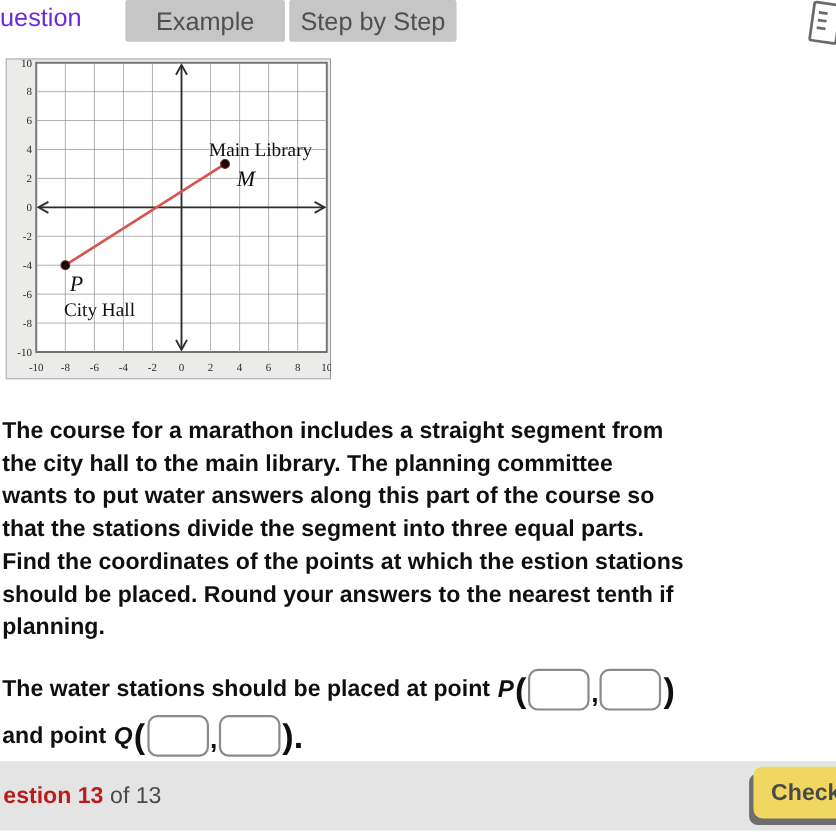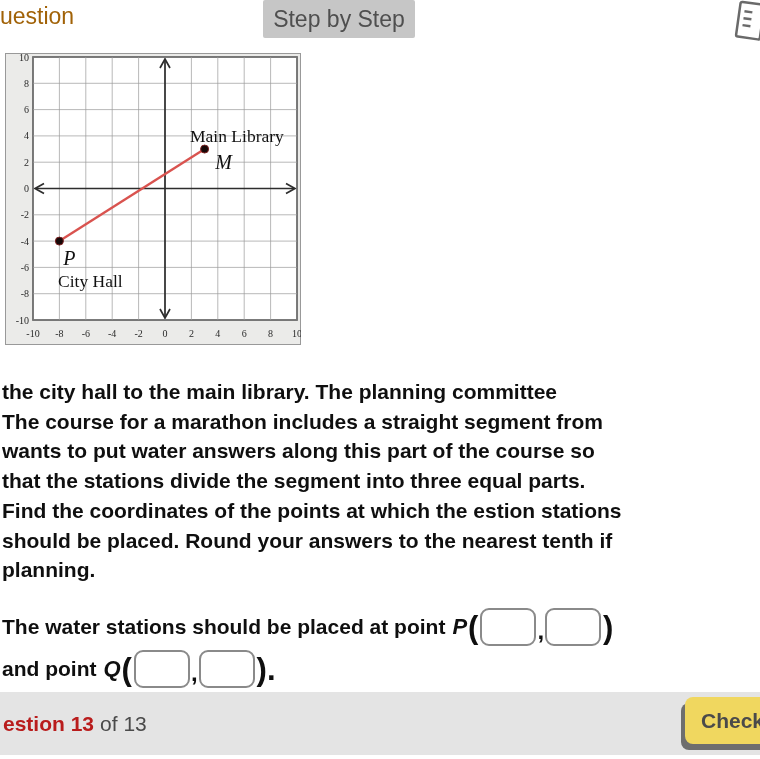--- a/index.html
+++ b/index.html
@@ -2,21 +2,21 @@
 <html style="--tab-gray: #c6c6c6; --bar-gray: #e4e4e4; --check-yellow: #f0d75f; --check-shadow: #6e6e6e; --segment-red: #d9534f;"><head>
 <meta charset="utf-8">
 <style>
   html,body{margin:0;padding:0}
   body{
     width:760px;height:759px;overflow:hidden;background:#fff;
     font-family:"Liberation Sans",sans-serif;position:relative;
   }
   
   .top-bar{position:absolute;left:0;top:0;width:760px;height:50px;background:#fff}
-  .q-label{position:absolute;left:0;top:3px;font-size:23px;color:#a16207}
+  .q-label{position:absolute;left:0;top:3px;font-size:23px;color:#6d28d9}
   .tab{
     position:absolute;top:0;height:38px;background:var(--tab-gray,#c6c6c6);
     border:none;border-radius:2px;font-size:23px;color:#4f4f4f;
     font-family:"Liberation Sans",sans-serif;cursor:pointer;
   }
   .tab-example{left:114px;width:145px}
   .tab-step{left:263px;width:152px}
   .notepad{position:absolute;right:-7px;top:0;width:36px;height:44px}
   
   .graph-wrap{position:absolute;left:5px;top:53px;width:296px;height:292px}
@@ -56,20 +56,21 @@
     background:var(--check-yellow,#f0d75f);border:none;border-radius:8px;
     font:bold 21px "Liberation Sans",sans-serif;color:#4a4a4a;white-space:nowrap;
     box-shadow:-4px 6px 0 var(--check-shadow,#6e6e6e);cursor:pointer;
   }
 </style>
 </head>
 <body>
 
 <header class="top-bar">
   <span class="q-label">uestion</span>
+  <button class="tab tab-example">Example</button>
   <button class="tab tab-step">Step by Step</button>
   <span class="notepad">
     <svg width="36" height="44" viewBox="0 0 36 44">
       <g transform="rotate(8 18 22)">
         <rect x="7" y="3" width="24" height="35" rx="2" fill="#fff" stroke="#6a6a6a" stroke-width="2.5"></rect>
         <line x1="12" y1="12" x2="20" y2="12" stroke="#6a6a6a" stroke-width="2.5"></line>
         <line x1="12" y1="19" x2="20" y2="19" stroke="#6a6a6a" stroke-width="2.5"></line>
         <line x1="12" y1="26" x2="20" y2="26" stroke="#6a6a6a" stroke-width="2.5"></line>
       </g>
     </svg>
@@ -134,22 +135,22 @@
       <circle cx="54.400000000000006" cy="188.1" r="4" fill="#160808" stroke="#7c1f1f" stroke-width="1"></circle>
       <text x="58.36" y="211.77" class="pt-name" text-anchor="start">P</text>
       <text x="53.080000000000005" y="234.125" class="pt-label" text-anchor="start">City Hall</text>
       <circle cx="199.6" cy="96.05" r="4" fill="#160808" stroke="#7c1f1f" stroke-width="1"></circle>
       <text x="210.16000000000003" y="115.77499999999999" class="pt-name" text-anchor="start">M</text>
       <text x="231.94" y="88.8175" class="pt-label" text-anchor="middle">Main Library</text>
     </svg>
 </div>
 
 <div class="problem">
+  <div>The course for a marathon includes a straight segment from</div>
   <div>the city hall to the main library. The planning committee</div>
-  <div>The course for a marathon includes a straight segment from</div>
   <div>wants to put water answers along this part of the course so</div>
   <div>that the stations divide the segment into three equal parts.</div>
   <div>Find the coordinates of the points at which the estion stations</div>
   <div>should be placed. Round your answers to the nearest tenth if</div>
   <div>planning.</div>
 </div>
 
 <div class="answer">
   <div class="ans-row">
     <span>The water stations should be placed at point</span>

